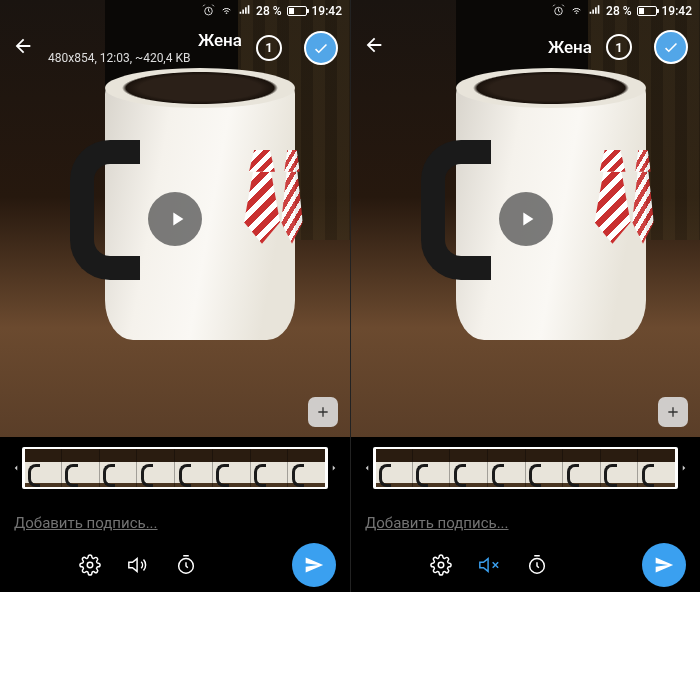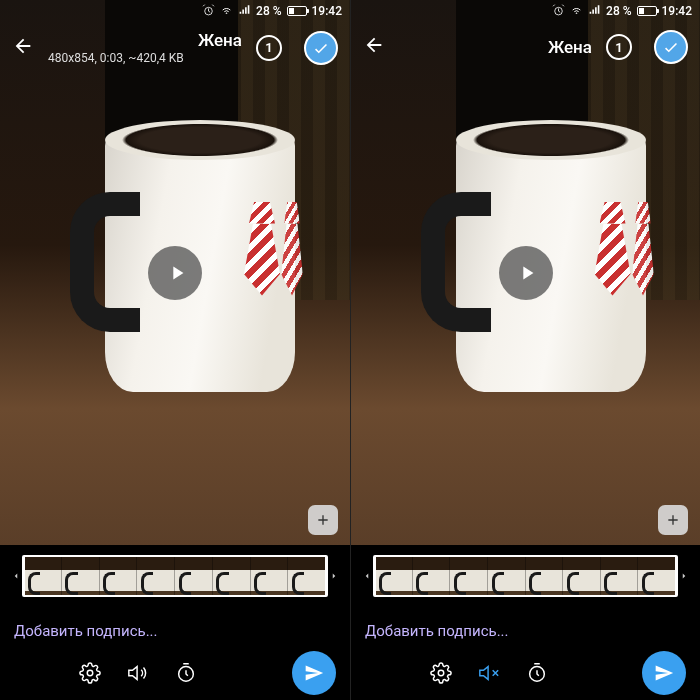--- a/index.html
+++ b/index.html
@@ -4,21 +4,21 @@
 <style>
   * { box-sizing: border-box; margin: 0; padding: 0; }
   body {
     width: 700px; height: 700px;
     background: #fff;
     font-family: -apple-system, Roboto, Arial, sans-serif;
     display: flex;
     overflow: hidden;
   }
   .screen {
-    width: 350px; height: 700px;
+    width: 350px; height: 592px;
     background: #000;
     position: relative;
     color: #fff;
     overflow: hidden;
     padding-left: 22px;
   }
   .screen + .screen { border-left: 1px solid #222; }
 
   
   .status {
@@ -185,21 +185,21 @@
     width:8px; height:8px; background:#fff; border-radius:50%;
   }
   .tl-handle.right::after {
     content:''; position:absolute; left:50%; top:-4px; transform:translateX(-50%);
     width:8px; height:8px; background:#fff; border-radius:50%;
   }
 
   
   .caption {
     position: absolute; left: 14px; right: 14px; bottom: 60px;
-    font-size: 15px; color: #c4b5fd;
+    font-size: 15px; color: #737373; text-decoration: underline;
   }
   .toolbar {
     position: absolute; left: 0; right: 0; bottom: 0;
     height: 54px; display: flex; align-items: center;
     padding: 0 14px; gap: 24px;
   }
   .toolbar .spacer { width: 40px; }
   .tb-icon { width: 24px; height: 24px; display:flex; align-items:center; justify-content:center; }
   .tb-icon svg { width: 22px; height: 22px; fill: none; stroke: #fff; stroke-width: 1.6; }
   .tb-icon.muted svg { stroke: #3aa0f0; }
@@ -234,21 +234,21 @@
   </div>
 
   <div class="header">
     <span class="back">
       <svg viewBox="0 0 24 24">
           <path d="M20 11H7.8l5.6-5.6L12 4l-8 8 8 8 1.4-1.4L7.8 13H20z"></path>
         </svg>
     </span>
     <div class="titleblock">
       <span class="name">Жена</span>
-      <span class="info">480x854, 0:03, ~420,4 KB</span>
+      <span class="info">480x854, 12:03, ~420,4 KB</span>
     </div>
     <span class="count">1</span>
     <span class="check">
       <svg viewBox="0 0 24 24">
           <path d="M9 16.2l-3.5-3.5L4 14.2 9 19l11-11-1.5-1.4z"></path>
         </svg>
     </span>
   </div>
 
   <div class="video-area">

